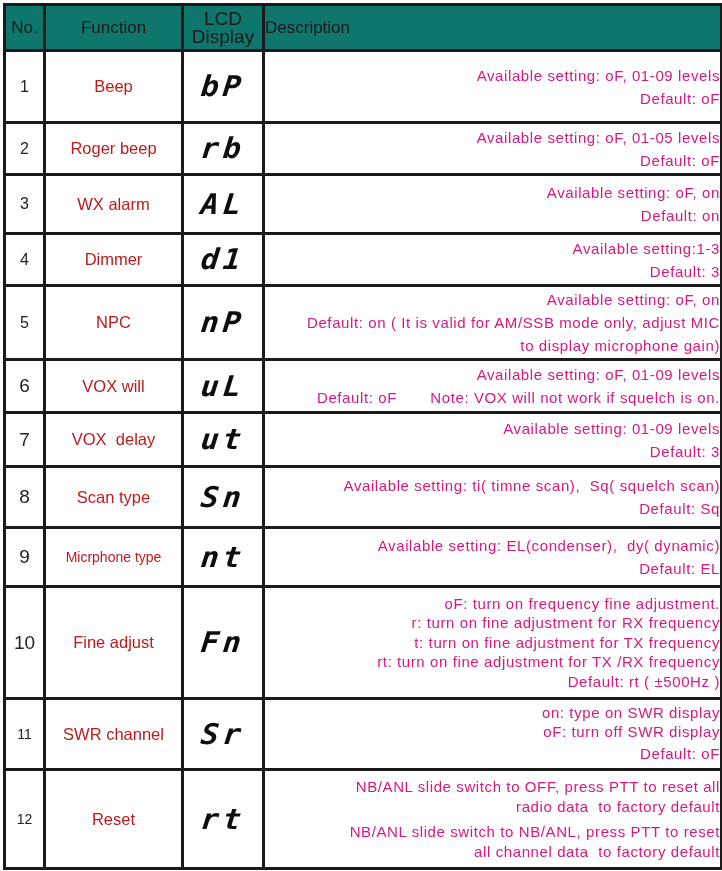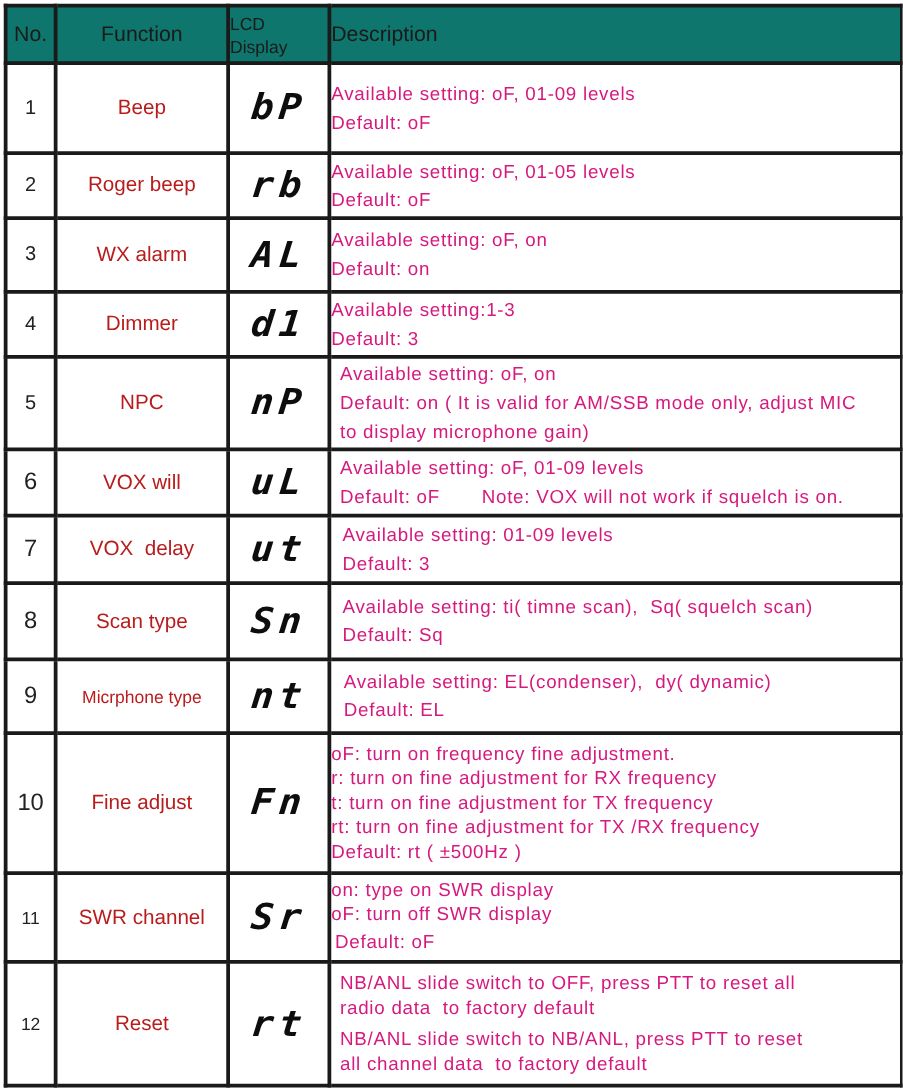--- a/index.html
+++ b/index.html
@@ -29,21 +29,21 @@
     }
     th {
       background: #0f766e;
       color: #1a1a1a;
       font-weight: normal;
       font-size: 17px;
       line-height: 19px;
     }
     th.col-no { text-align: center; }
     th.col-func { text-align: center; }
-    th.col-lcd { text-align: left; font-size: 14px; line-height: 18px; margin-left: 35px; }
+    th.col-lcd { text-align: center; font-size: 19px; line-height: 18px; margin-left: 35px; }
     th.col-desc { text-align: left; padding-left: 4px; }
     td.no {
       text-align: center;
       color: #222;
       font-size: 16px;
     }
     td.no.big { font-size: 19px; }
     td.no.small { font-size: 14px; }
     td.func {
       text-align: center;
@@ -52,20 +52,21 @@
     }
     td.lcd {
       text-align: center;
     }
     td.desc {
       color: #d6197e;
       font-size: 15px;
       letter-spacing: 0.6px;
       padding-left: 4px;
       padding-right: 2px;
+      text-align: right;
     }
     .desc-line {
       display: block;
       white-space: pre;
       line-height: 23px;
     }
     .desc.tight .desc-line { line-height: 19.5px; }
     .desc.reset .desc-line { line-height: 20px; }
     .lcd-glyph {
       display: inline-block;

